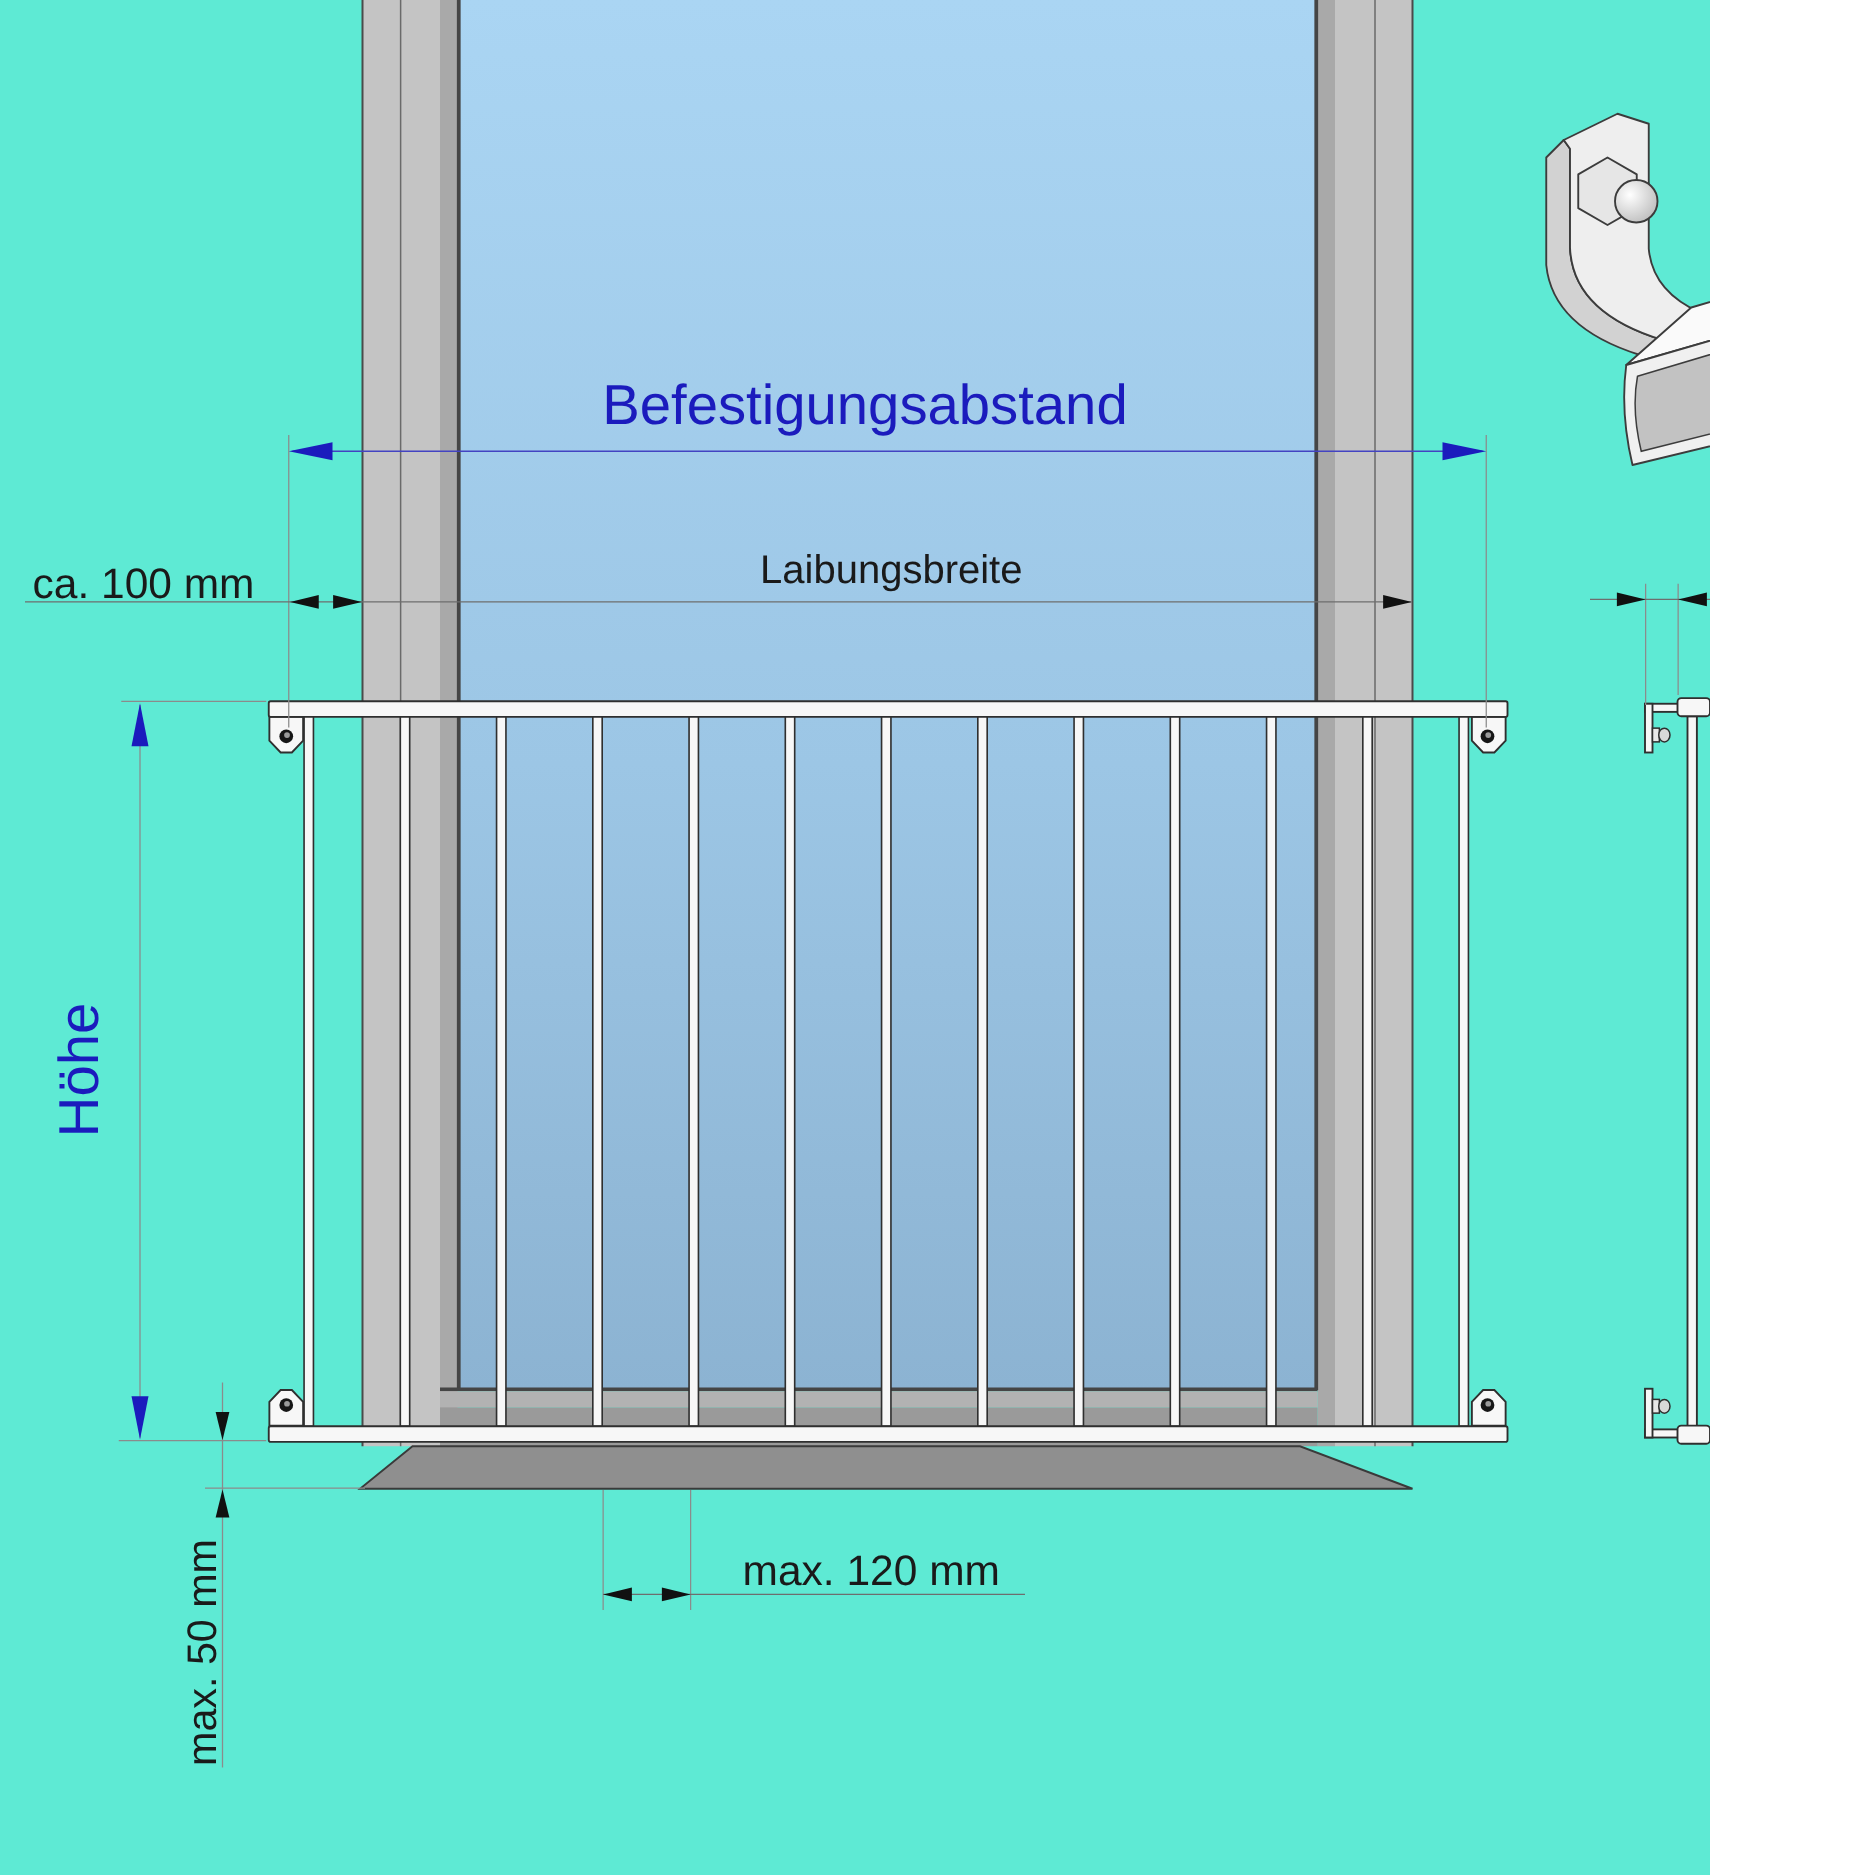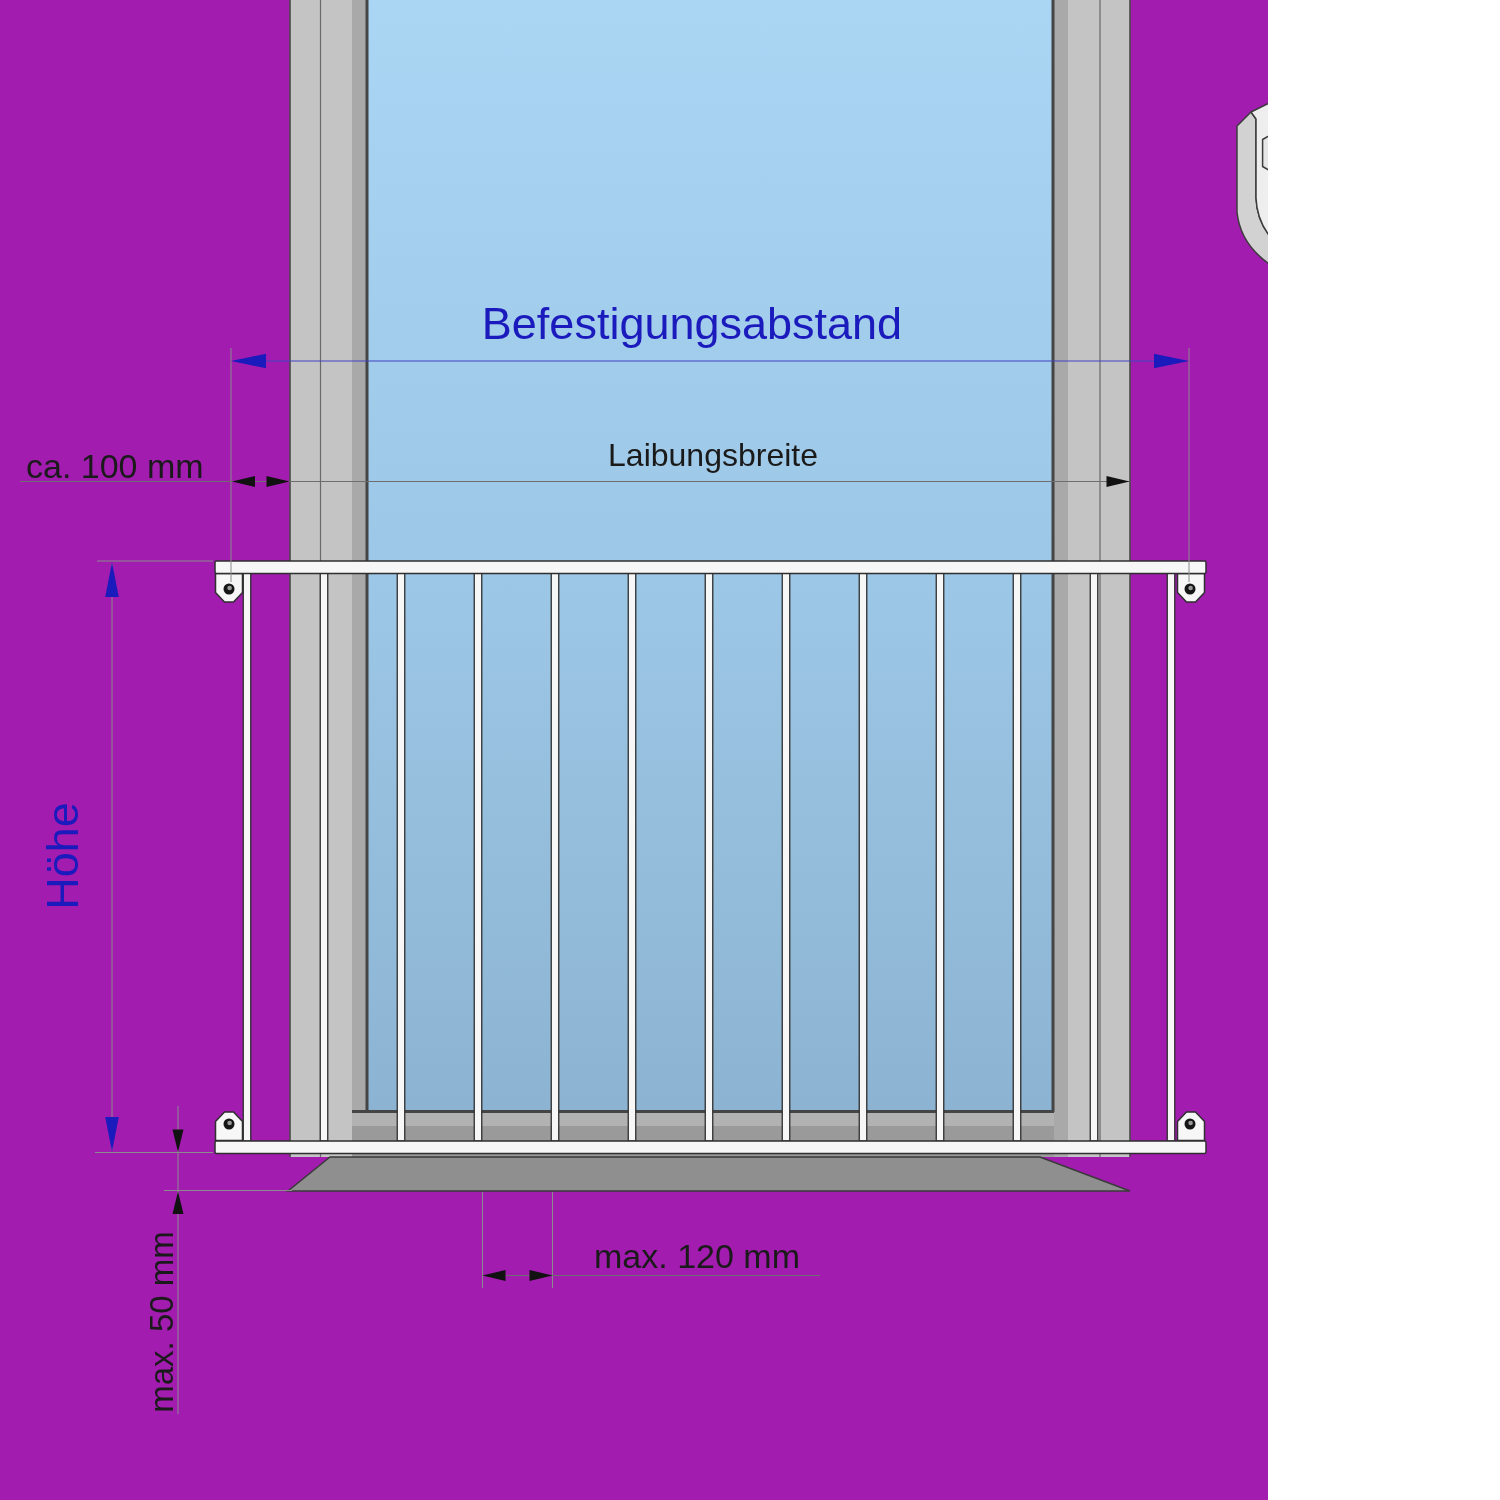--- a/index.html
+++ b/index.html
@@ -1,16 +1,16 @@
 <!DOCTYPE html>
 <html><head>
 <meta charset="utf-8">
 <style>
   html,body{margin:0;padding:0;background:#ffffff;}
-  .page{width:1268px;height:1500px;position:relative;background:#a21caf;overflow:hidden;}
+  .page{width:1368px;height:1500px;position:relative;background:#5eead4;overflow:hidden;}
   svg{display:block;}
   svg text{font-family:"Liberation Sans","DejaVu Sans",sans-serif;}
   .txt-black{fill:#1a1a1a;}
   .txt-blue{fill:#1b1bbd;}
   .extline{stroke:#8b8b8b;stroke-width:1;fill:none;}
   .dimline{stroke:#6e6e6e;stroke-width:1.1;fill:none;}
   .dimline-blue{stroke:#4343c2;stroke-width:1.2;fill:none;}
   .arrow-black{fill:#111;stroke:none;}
   .arrow-blue{fill:#1b1bbd;stroke:none;}
   .steel{fill:#f7f7f7;stroke:#2f2f2f;stroke-width:1.5;}

